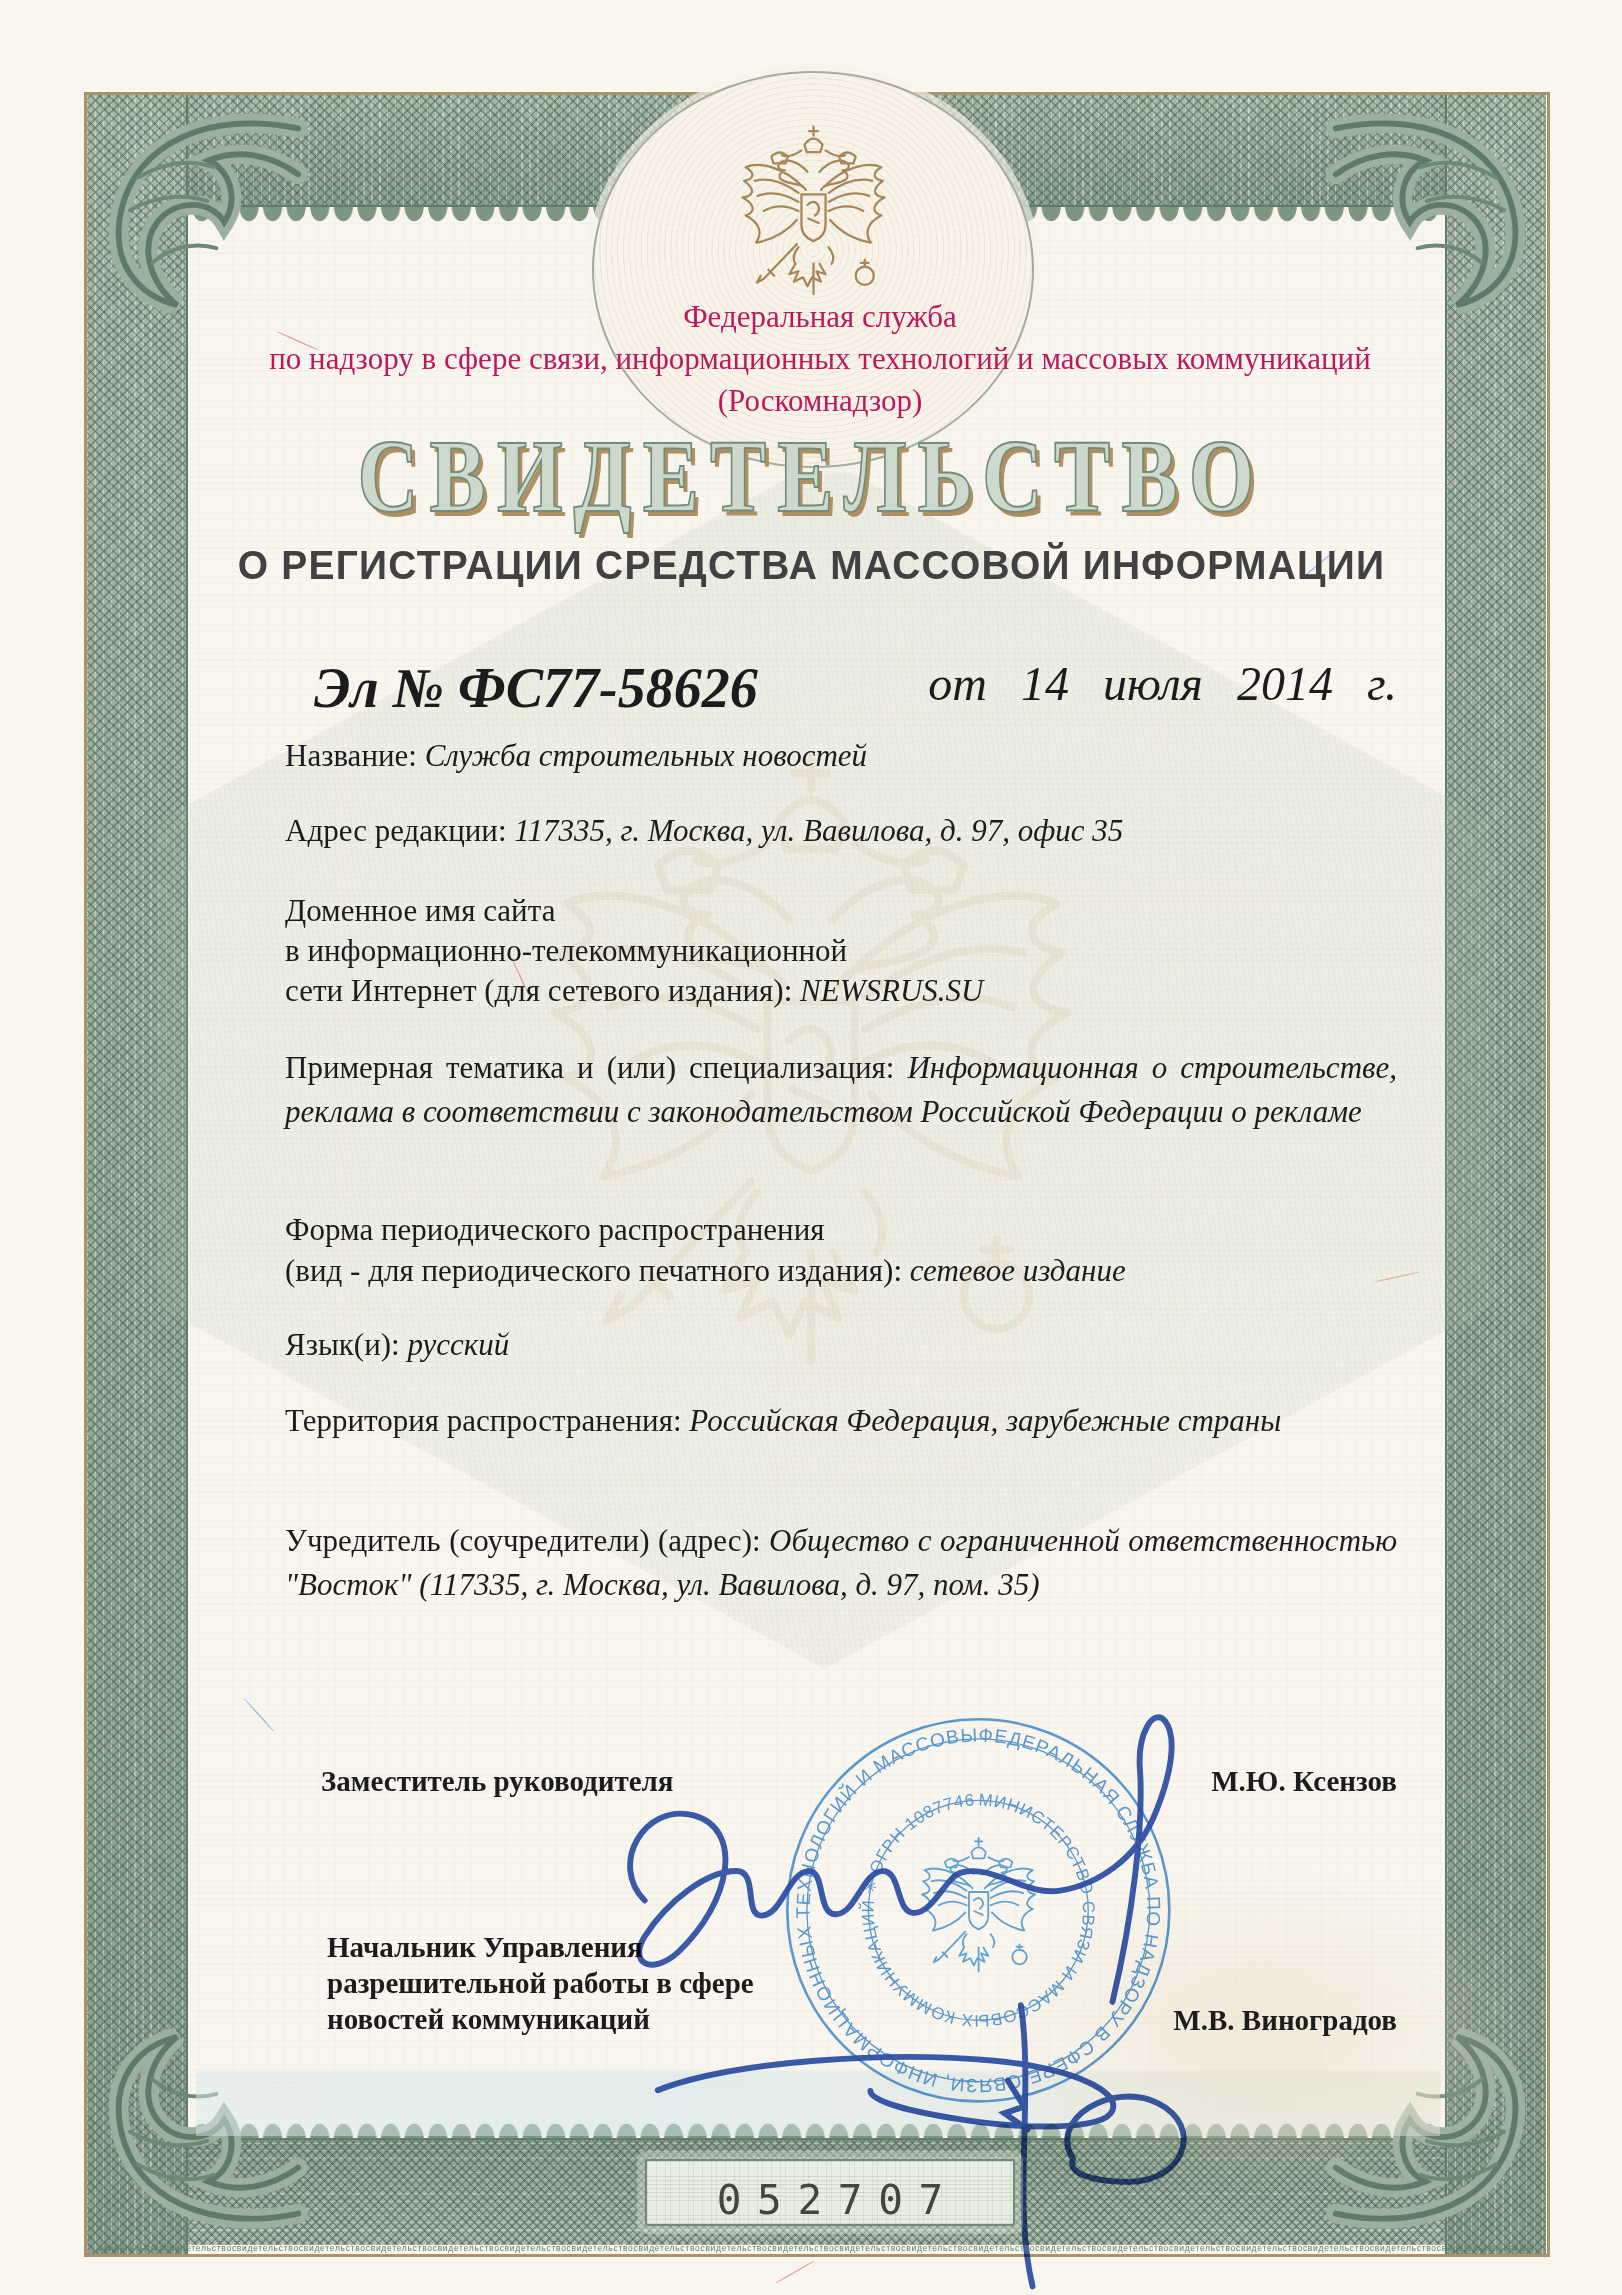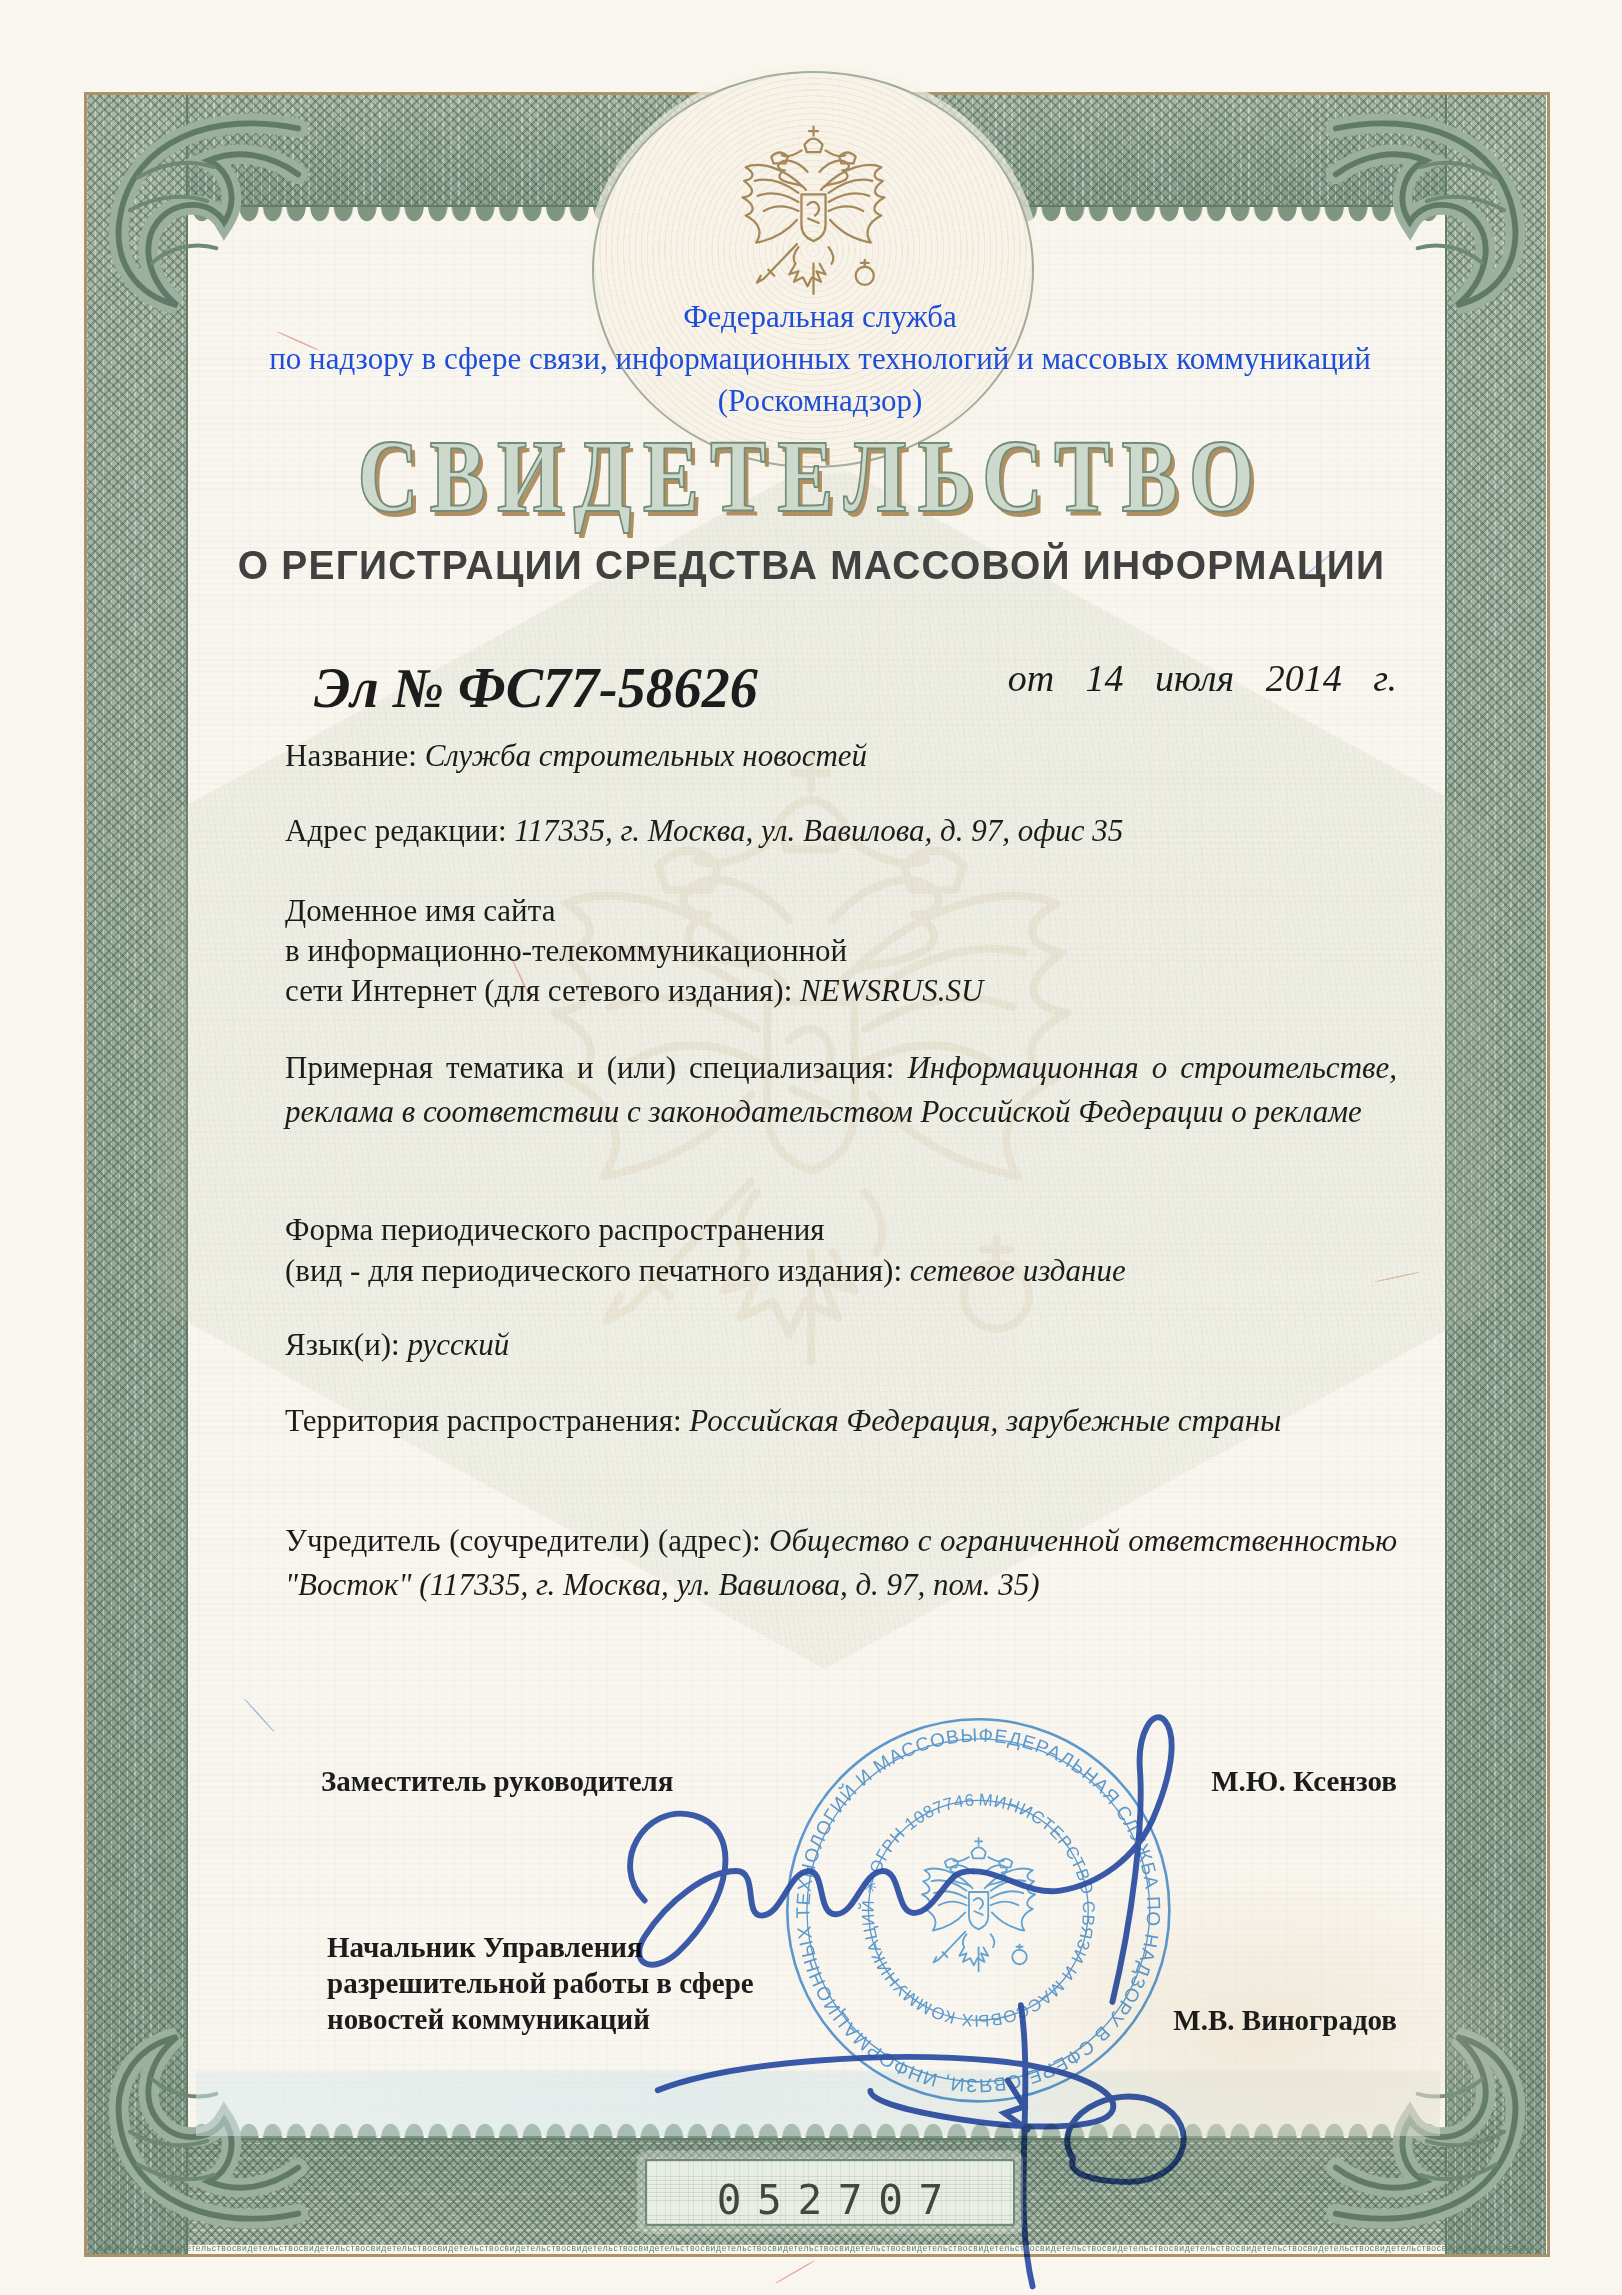--- a/index.html
+++ b/index.html
@@ -49,30 +49,30 @@
   .wm-eagle{position:absolute;left:484px;top:707px;width:654px;height:753px;opacity:.14;}
   
   .oval{position:absolute;left:592px;top:71px;width:438px;height:393px;border-radius:50%;
         background:
           repeating-radial-gradient(circle at 50% 45%, rgba(173,132,82,.10) 0 1.3px, rgba(0,0,0,0) 1.3px 5.9px),
           #f8f3e9;
         border:2.6px solid rgba(92,116,97,.55);box-shadow:0 0 0 6.5px rgba(248,243,233,.65);}
   .emblem{position:absolute;left:79px;top:46px;width:281px;height:196px;}
   
   .abs{position:absolute;}
-  .hdr{left:196px;right:179px;text-align:center;font-size:31px;line-height:41px;color:#1d4ed8;}
+  .hdr{left:196px;right:179px;text-align:center;font-size:31px;line-height:41px;color:#be185d;}
   .title{left:0;width:1623px;top:417px;text-align:center;font-weight:700;font-size:103px;
          letter-spacing:.13em;color:#ccd9cc;-webkit-text-stroke:2px #748d79;
          text-shadow:4.6px 4.6px 0 #b08f60;transform:scaleX(.82);}
   .subtitle{left:0;width:1623px;top:542px;text-align:center;
          font-family:"Liberation Sans",sans-serif;font-weight:700;font-size:41px;
          color:#414141;letter-spacing:1.3px;transform:scaleX(.95);}
   .regrow{left:314px;right:226px;top:656px;}
   .regnum{float:left;font-weight:700;font-style:italic;font-size:56px;}
-  .regdate{float:right;font-style:italic;font-size:38px;word-spacing:22px;}
+  .regdate{float:right;font-style:italic;font-size:48px;word-spacing:22px;}
   .field{left:285px;width:1112px;font-size:31px;line-height:43px;margin:0;}
   .just{text-align:justify;}
   .lb{font-weight:400;}
   .it{font-style:italic;}
   .sigrow{left:321px;right:226px;font-size:29px;font-weight:700;}
   .sig-name{position:absolute;right:0;top:0;}
   
   .ink{position:absolute;left:0;top:0;width:1623px;height:2295px;mix-blend-mode:multiply;}
   .ring-text{font-family:"Liberation Sans",sans-serif;font-size:29px;letter-spacing:1.5px;fill:#4e95d9;}
   .ring-text2{font-family:"Liberation Sans",sans-serif;font-size:26px;letter-spacing:1px;fill:#4e95d9;}

